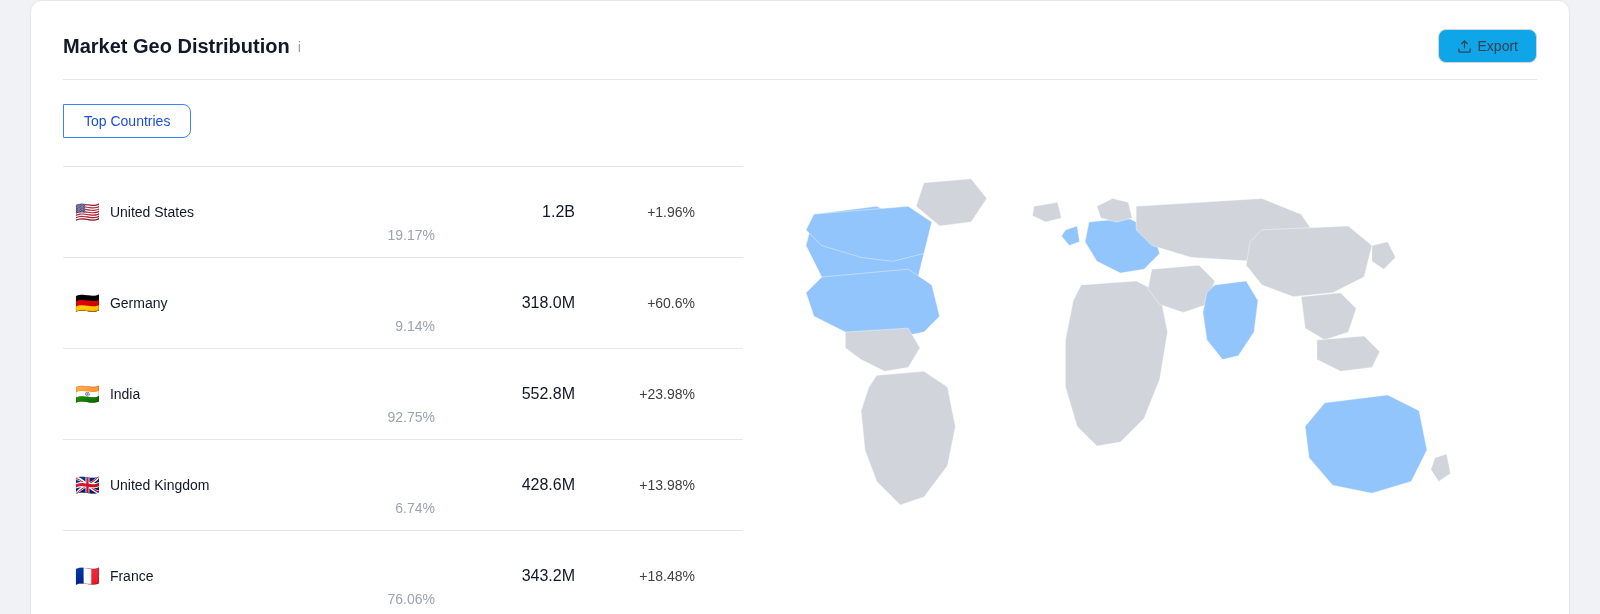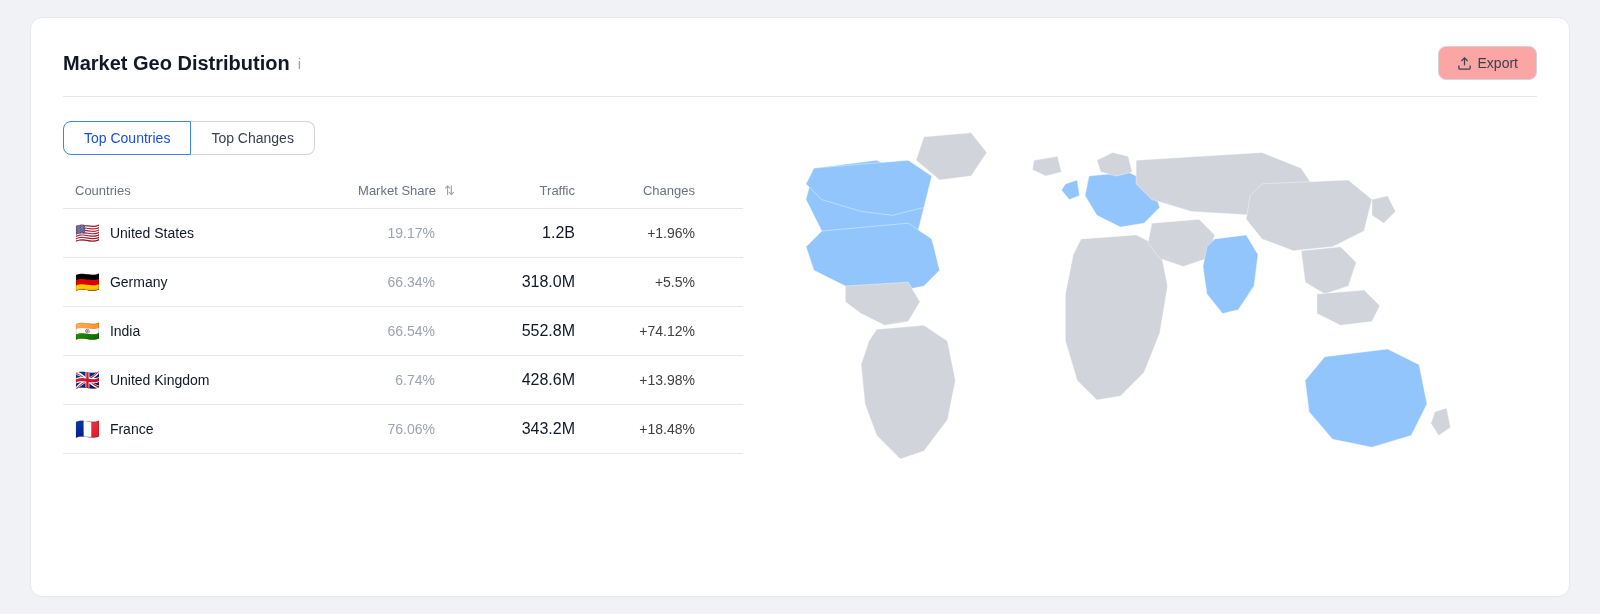--- a/index.html
+++ b/index.html
@@ -42,21 +42,21 @@
       color: #9ca3af;
       font-size: 15px;
       cursor: pointer;
     }
     .export-btn {
       display: flex;
       align-items: center;
       gap: 6px;
       border: 1px solid #d1d5db;
       border-radius: 8px;
-      background: #fca5a5;
+      background: #0ea5e9;
       padding: 8px 18px;
       font-size: 14px;
       color: #374151;
       cursor: pointer;
       font-weight: 500;
     }
     .content-area {
       display: flex;
       gap: 8px;
     }
@@ -128,20 +128,21 @@
     }
     .flag {
       font-size: 20px;
       line-height: 1;
     }
     .market-share {
       font-size: 14px;
       color: #9ca3af;
       text-align: right;
       padding-right: 20px;
+      margin-top: 46px;
     }
     .traffic {
       font-size: 16px;
       color: #111827;
       text-align: right;
       font-weight: 500;
     }
     .change {
       font-size: 14px;
       color: #404040;
@@ -179,63 +180,53 @@
       <span>Export</span>
     </button>
   </div>
 
   <div class="content-area">
 
     <div class="left-panel">
 
       <div class="tabs">
         <div class="tab active">Top Countries</div>
-        <div class="tab">Top Changes</div>
       </div>
 
-      <div class="table-header">
-        <div class="col-label">Countries</div>
-        <div class="col-label right">
-          Market Share
-          <span style="margin-left:4px; color:#9ca3af; font-size:13px;">⇅</span>
-        </div>
-        <div class="col-label right">Traffic</div>
-        <div class="col-label right">Changes</div>
-      </div>
 
       <div>
 
         <div class="table-row">
           <div class="country-cell">
             <span class="flag">🇺🇸</span>
             <span>United States</span>
           </div>
           <div class="market-share">19.17%</div>
           <div class="traffic">1.2B</div>
           <div class="change">+1.96%</div>
         </div>
 
         <div class="table-row">
           <div class="country-cell">
             <span class="flag">🇩🇪</span>
             <span>Germany</span>
           </div>
-          <div class="market-share">66.34%</div>
+          <div class="market-share">9.14%</div>
           <div class="traffic">318.0M</div>
-          <div class="change">+5.5%</div>
+          <div class="change">+60.6%</div>
         </div>
 
         <div class="table-row">
           <div class="country-cell">
             <span class="flag">🇮🇳</span>
             <span>India</span>
           </div>
-          <div class="market-share">66.54%</div>
+          <div class="market-share">92.75%</div>
           <div class="traffic">552.8M</div>
-          <div class="change">+74.12%</div>
+          <div class="change">+23.98%</div>
         </div>
 
         <div class="table-row">
           <div class="country-cell">
             <span class="flag">🇬🇧</span>
             <span>United Kingdom</span>
           </div>
           <div class="market-share">6.74%</div>
           <div class="traffic">428.6M</div>
           <div class="change">+13.98%</div>

